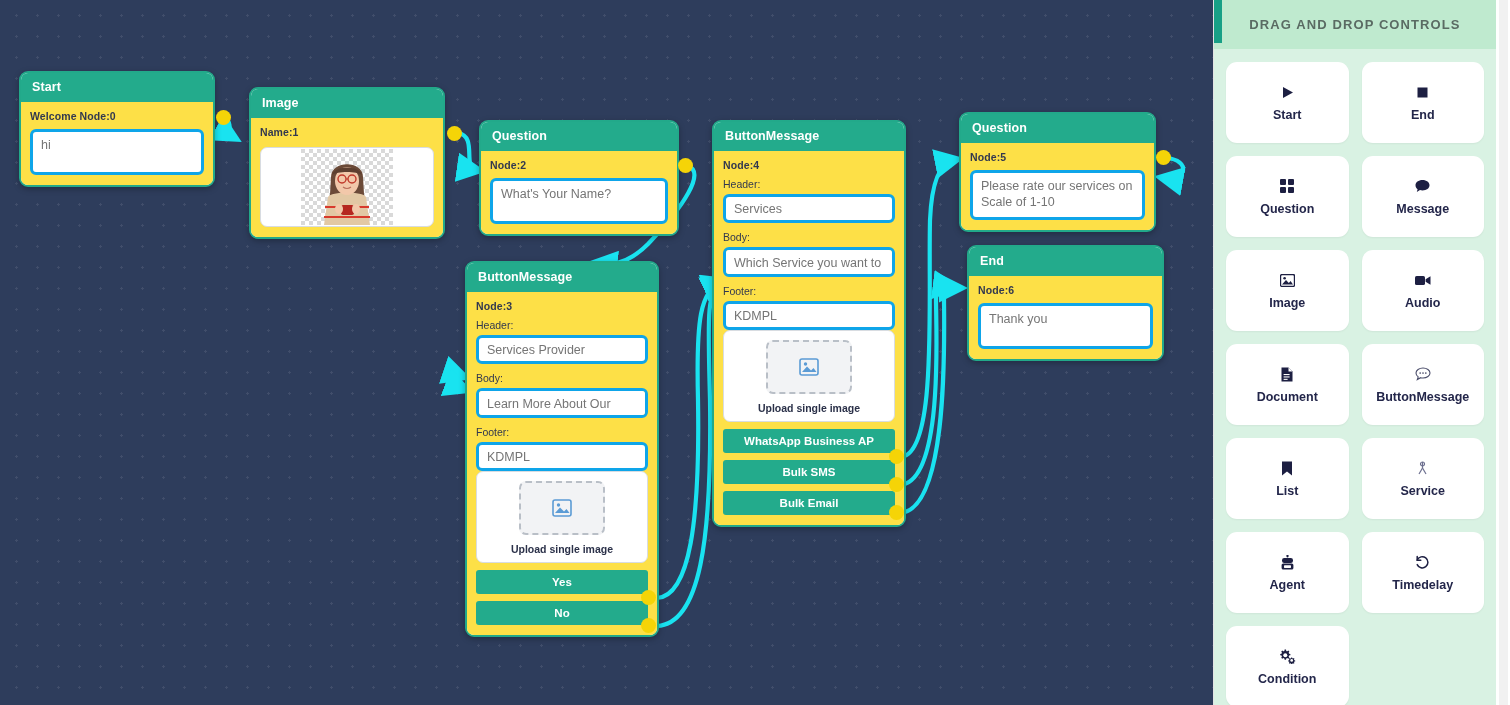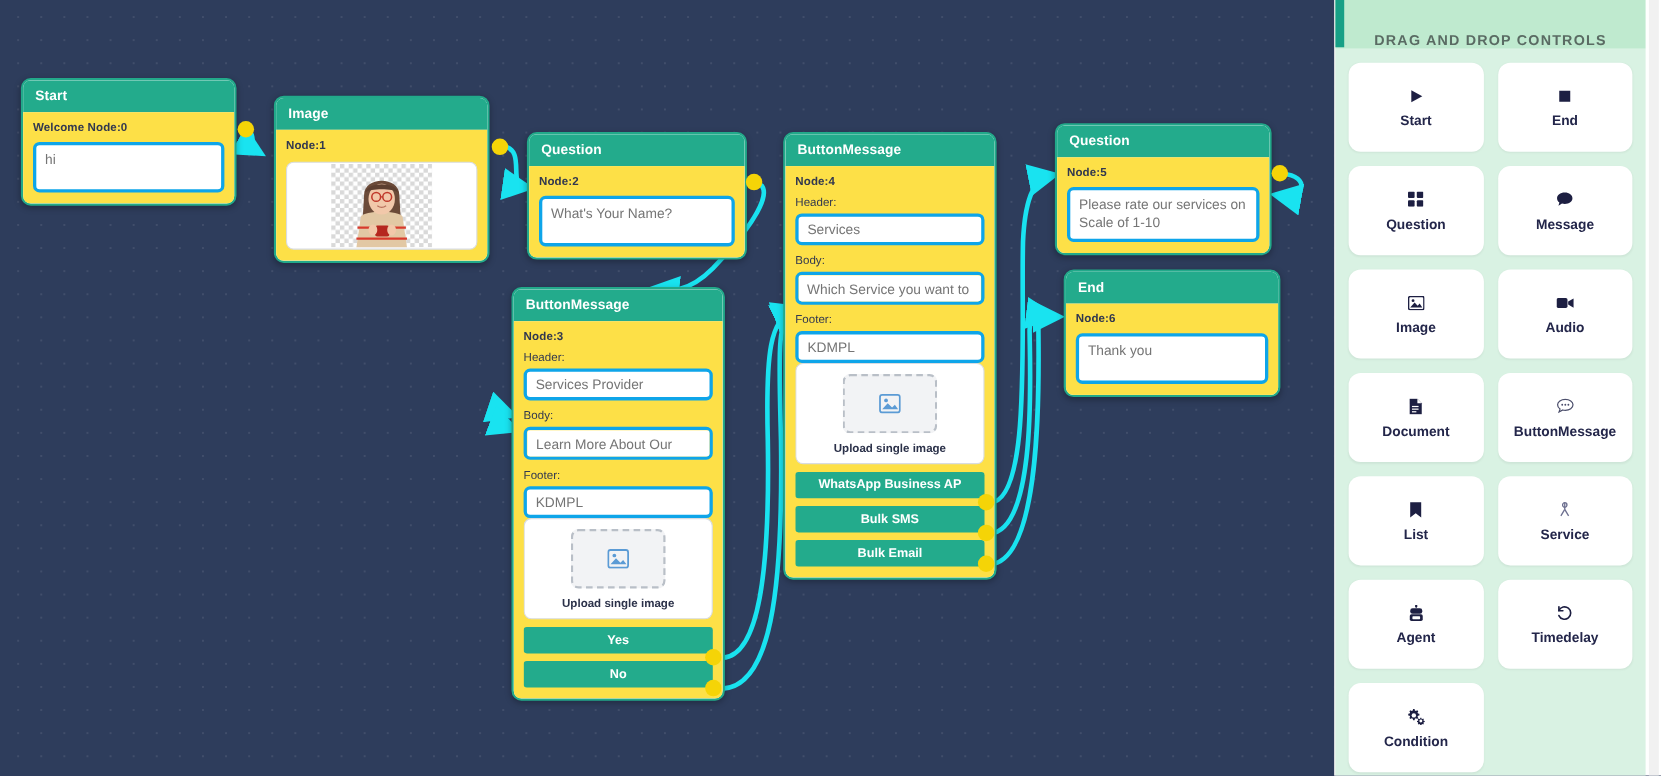--- a/index.html
+++ b/index.html
@@ -143,23 +143,23 @@
     border-left: 1px solid #e3e3e3;
   }
   #panel-inner {
     position: absolute;
     left: 0; top: 0;
     width: 282px; height: 705px;
     background: #d9f2e3;
     overflow: hidden;
   }
   #panel-head {
-    height: 44px;
+    height: 49px;
     background: #bfeacf;
-    display: flex; align-items: flex-end; justify-content: center;
+    display: flex; align-items: center; justify-content: center;
   }
   #panel-head span {
     font-size: 13px;
     font-weight: bold;
     color: #5a6b63;
     letter-spacing: 1.1px;
   }
   #tool-grid {
     display: grid;
     grid-template-columns: 1fr 1fr;
@@ -246,21 +246,21 @@
     <div class="node-body">
       <div class="node-id">Welcome Node:0</div>
       <textarea class="txt area" readonly="" placeholder="hi" style=""></textarea>
     </div>
   </div>
   <div class="port" style="left:216px; top:110px;"></div>
 
   <div class="node" style="left:249px; top:87px; width:196px;">
     <div class="node-title">Image</div>
     <div class="node-body">
-      <div class="node-id">Node:1</div>
+      <div class="node-id">Name:1</div>
       <div class="img-box">
         <svg width="92" height="76" viewBox="0 0 92 76">
           <defs>
             <pattern id="checker" width="8" height="8" patternUnits="userSpaceOnUse">
               <rect width="8" height="8" fill="#ffffff"></rect>
               <rect width="4" height="4" fill="#d9d9d9"></rect>
               <rect x="4" y="4" width="4" height="4" fill="#d9d9d9"></rect>
             </pattern>
           </defs>
           <rect width="92" height="76" fill="url(#checker)"></rect>

